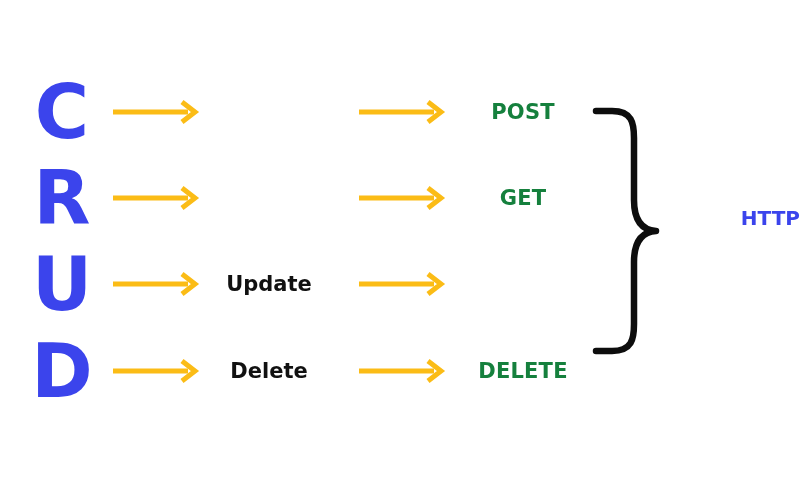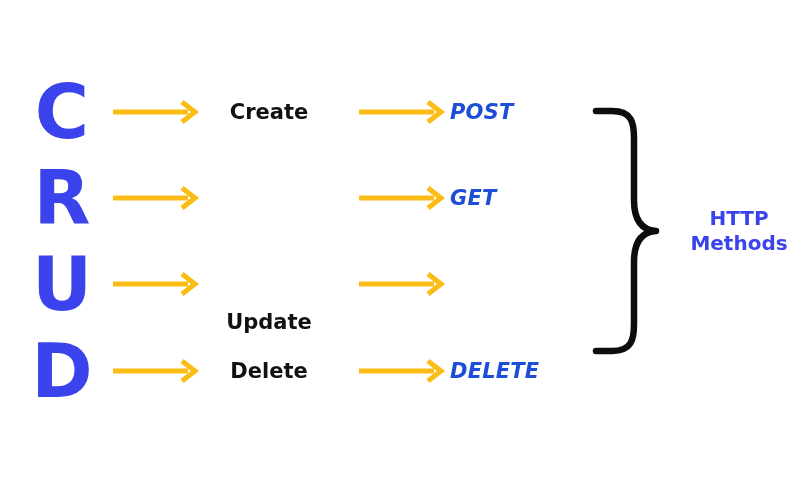--- a/index.html
+++ b/index.html
@@ -45,30 +45,29 @@
     line-height: 1;
     color: #111111;
     transform: translateY(-50%);
     white-space: nowrap;
   }
   
   .http-method {
     position: absolute;
     left: 450px;
     width: 146px;
-    text-align: left;
+    text-align: center;
     font-family: "DejaVu Sans", "Liberation Sans", sans-serif;
     font-weight: 700;
     font-size: 21px;
     line-height: 1;
-    color: #1d4ed8;
+    color: #15803d;
     letter-spacing: 0.2px;
     transform: translateY(-50%);
     white-space: nowrap;
-    font-style: italic;
   }
   
   .arrow {
     position: absolute;
     height: 26px;
     transform: translateY(-50%);
   }
   .arrow svg { display: block; }
   .arrow-col1 { left: 112px; width: 88px; }
   .arrow-col2 { left: 358px; width: 88px; }
@@ -89,37 +88,36 @@
     left: 678px;
     top: 206px;
     width: 122px;
     text-align: center;
     font-family: "DejaVu Sans", "Liberation Sans", sans-serif;
     font-weight: 700;
     font-size: 20px;
     line-height: 1.25;
     color: #3b44ec;
   }
-  #http-label .ln { display: block; white-space: nowrap; }
+  #http-label .ln { display: block; white-space: nowrap; text-align: right; }
 </style>
 </head>
 <body>
 
 <div id="canvas">
 
   <div class="crud-letter" style="top:112px;">C</div>
 
   <div class="arrow arrow-col1" style="top:112px;">
     <svg width="88" height="26" viewBox="0 0 88 26" aria-hidden="true">
       <line x1="1" y1="13" x2="76" y2="13" stroke="#fbbc16" stroke-width="5" stroke-linecap="butt"></line>
       <polyline points="70,3 83,13 70,23" fill="none" stroke="#fbbc16" stroke-width="5" stroke-linecap="butt" stroke-linejoin="miter"></polyline>
     </svg>
   </div>
 
-  <div class="crud-word" style="top:112px;">Create</div>
 
   <div class="arrow arrow-col2" style="top:112px;">
     <svg width="88" height="26" viewBox="0 0 88 26" aria-hidden="true">
       <line x1="1" y1="13" x2="76" y2="13" stroke="#fbbc16" stroke-width="5" stroke-linecap="butt"></line>
       <polyline points="70,3 83,13 70,23" fill="none" stroke="#fbbc16" stroke-width="5" stroke-linecap="butt" stroke-linejoin="miter"></polyline>
     </svg>
   </div>
 
   <div class="http-method" style="top:112px;">POST</div>
 
@@ -144,21 +142,21 @@
 
   <div class="crud-letter" style="top:284px;">U</div>
 
   <div class="arrow arrow-col1" style="top:284px;">
     <svg width="88" height="26" viewBox="0 0 88 26" aria-hidden="true">
       <line x1="1" y1="13" x2="76" y2="13" stroke="#fbbc16" stroke-width="5" stroke-linecap="butt"></line>
       <polyline points="70,3 83,13 70,23" fill="none" stroke="#fbbc16" stroke-width="5" stroke-linecap="butt" stroke-linejoin="miter"></polyline>
     </svg>
   </div>
 
-  <div class="crud-word" style="top:284px;margin-top:38px;">Update</div>
+  <div class="crud-word" style="top:284px;">Update</div>
 
   <div class="arrow arrow-col2" style="top:284px;">
     <svg width="88" height="26" viewBox="0 0 88 26" aria-hidden="true">
       <line x1="1" y1="13" x2="76" y2="13" stroke="#fbbc16" stroke-width="5" stroke-linecap="butt"></line>
       <polyline points="70,3 83,13 70,23" fill="none" stroke="#fbbc16" stroke-width="5" stroke-linecap="butt" stroke-linejoin="miter"></polyline>
     </svg>
   </div>
 
 
   <div class="crud-letter" style="top:371px;">D</div>
@@ -190,16 +188,15 @@
                C 44 120 52 130 66 131
                C 52 132 44 142 44 162
                L 44 224
                C 44 239 42 251 22 251
                L 6 251" fill="none" stroke="#0d0d0d" stroke-width="6.5" stroke-linecap="round" stroke-linejoin="round"></path>
     </svg>
   </div>
 
   <div id="http-label">
     <span class="ln">HTTP</span>
-    <span class="ln">Methods</span>
   </div>
 
 </div>
 
 </body></html>

